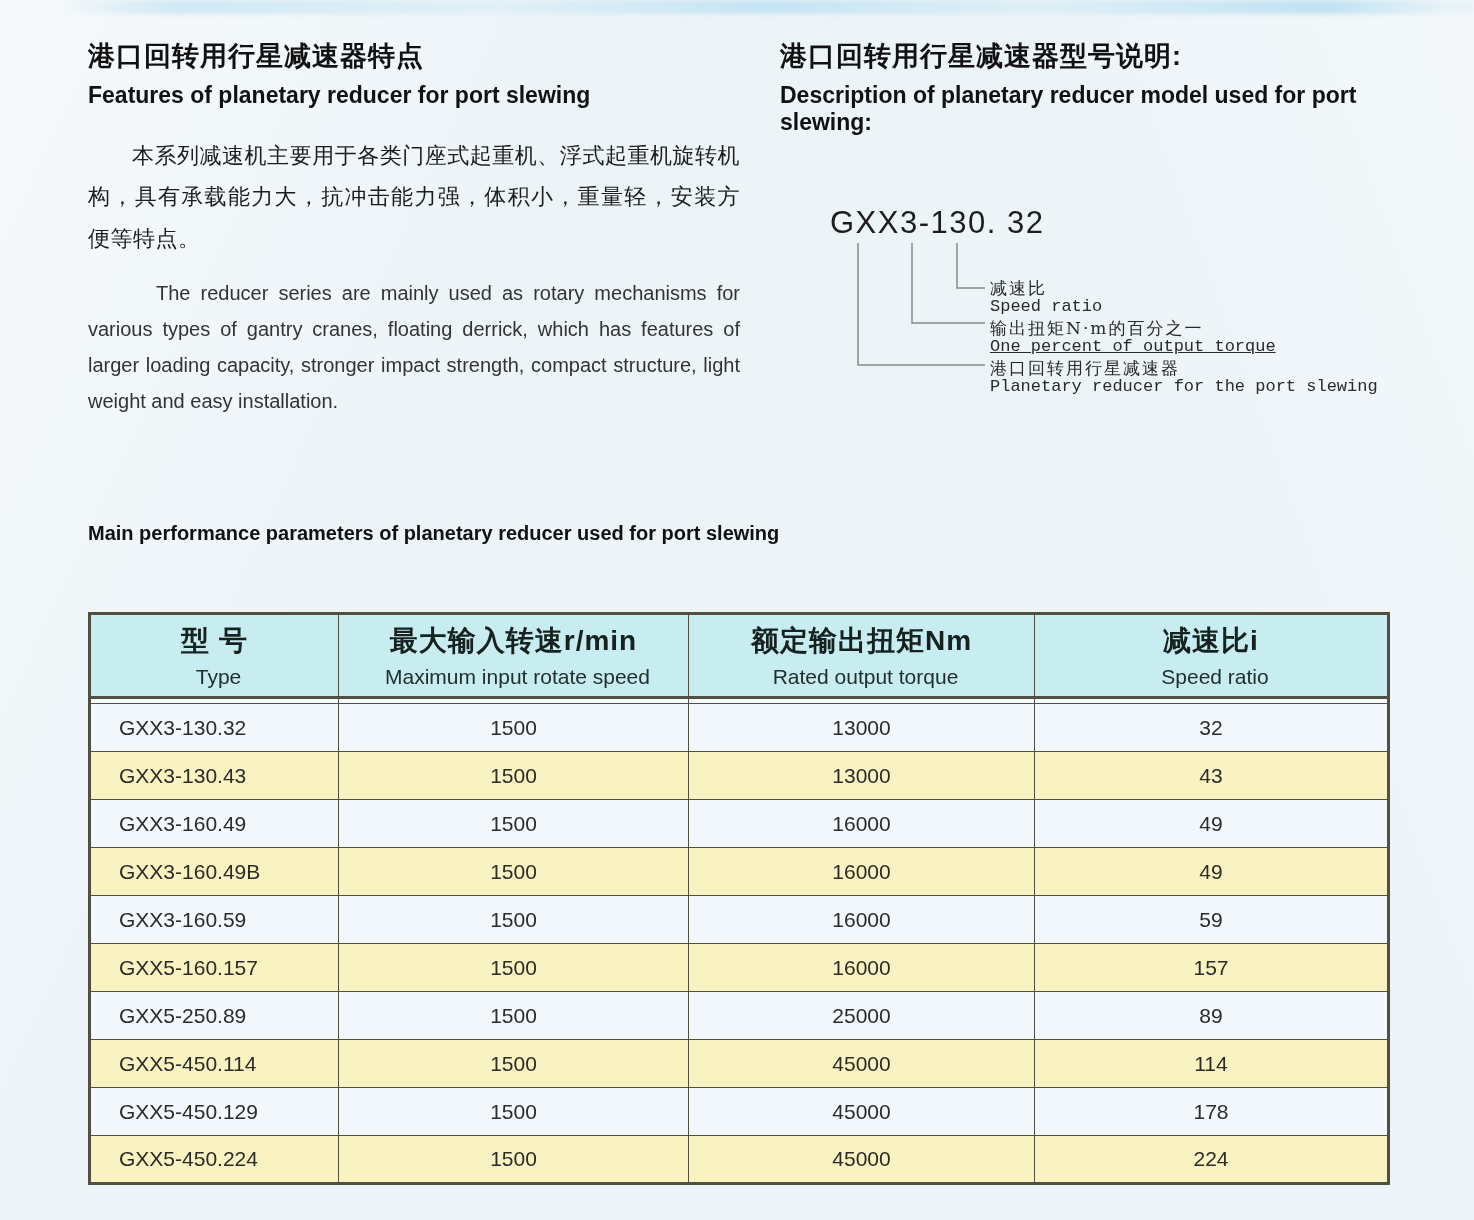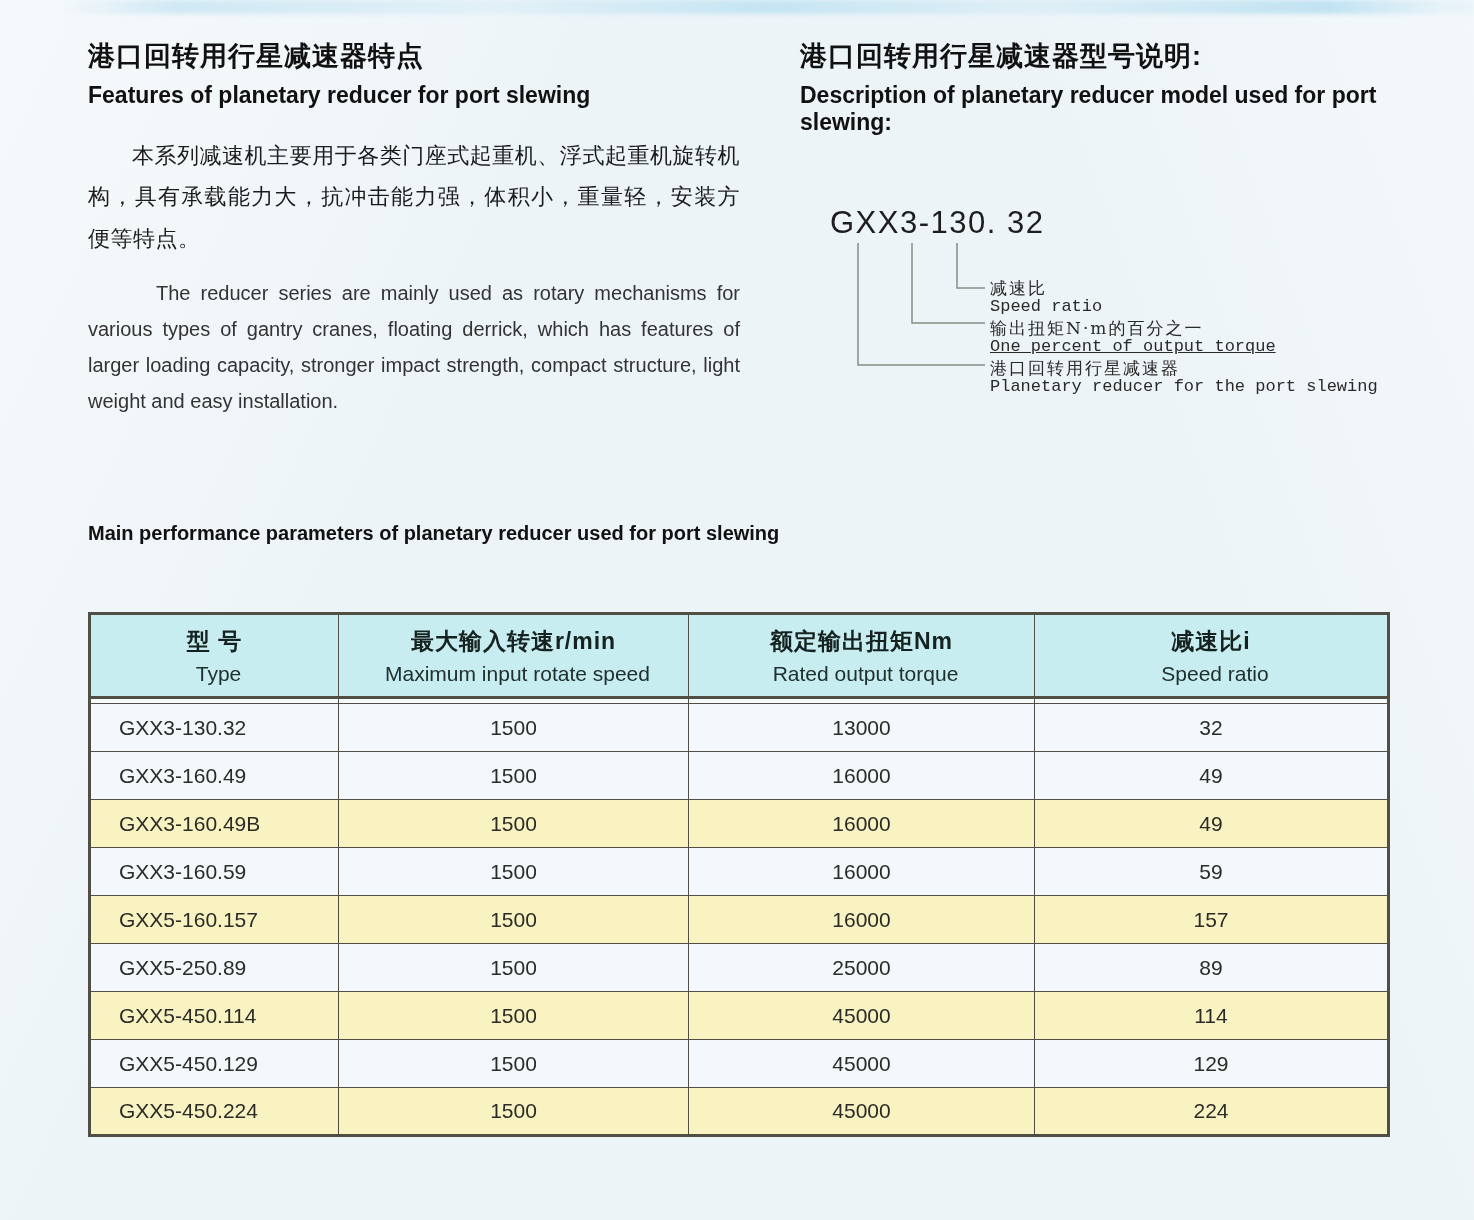--- a/index.html
+++ b/index.html
@@ -31,21 +31,21 @@
   .h-en-big{font-size:23px; font-weight:bold; color:var(--heading-text); margin-top:8px;}
   .para-zh{
     margin-top:26px; font-size:22px; line-height:1.88; color:#1c1c1c;
     text-align:justify; text-indent:2em; letter-spacing:.5px;
   }
   .para-en{
     margin-top:16px; font-size:20px; line-height:1.8; color:#333;
     text-align:justify; text-indent:3.4em;
   }
   
-  .model-desc{position:absolute; left:800px; top:38px; width:640px;}
+  .model-desc{position:absolute; left:780px; top:38px; width:640px;}
   .model-desc .h-en-big{width:590px;}
   .diagram{position:absolute; left:780px; top:195px; width:694px; height:230px;}
   .model-code{
     position:absolute; left:50px; top:10px; font-size:31px; color:#1d1d1d;
     letter-spacing:1.5px; font-weight:500;
   }
   .callout-svg{position:absolute; left:0; top:0;}
   .callout-svg polyline{stroke:var(--callout-line); stroke-width:1.5; fill:none;}
   .callout-label{position:absolute; left:210px; height:20px; white-space:nowrap; color:#2a2a28;}
   .c-zh{font-size:17px; font-family:"DejaVu Serif", serif; letter-spacing:2px;}
@@ -58,21 +58,21 @@
   table.perf{
     position:absolute; left:88px; top:612px; width:1299px;
     border-collapse:collapse; table-layout:fixed;
     border:3px solid var(--table-border);
   }
   table.perf th, table.perf td{border:1.5px solid var(--table-border);}
   thead th{
     background:var(--table-header-bg); height:84px; vertical-align:middle;
     border-bottom-width:3px;
   }
-  .th-zh{font-size:23px; font-weight:bold; color:#15221f; letter-spacing:1px;}
+  .th-zh{font-size:28px; font-weight:bold; color:#15221f; letter-spacing:1px;}
   .th-en{font-size:21px; font-weight:normal; color:#20302e; margin-top:5px;padding-left:8px;}
   tr.gap-row td{height:6px; padding:0; background:var(--gap-row-bg); border-top-width:3px; border-bottom-width:1.5px;}
   tbody td{
     height:48px; font-size:21px; color:#2b2b27; text-align:center;
     vertical-align:middle; border-top-width:2px; border-bottom-width:2px;
   }
   tbody td:first-child{text-align:left; padding-left:28px;}
   tr.row-light td{background:var(--row-light);}
   tr.row-yellow td{background:var(--row-yellow);}
 </style>
@@ -145,20 +145,26 @@
         <td></td>
       <td></td>
         <td></td>
     </tr>
   <tr class="row-light">
         <td>GXX3-130.32</td>
         <td>1500</td>
         <td>13000</td>
         <td>32</td>
       </tr>
+      <tr class="row-yellow">
+        <td>GXX3-130.43</td>
+        <td>1500</td>
+        <td>13000</td>
+        <td>43</td>
+      </tr>
       <tr class="row-light">
         <td>GXX3-160.49</td>
         <td>1500</td>
         <td>16000</td>
         <td>49</td>
       </tr>
       <tr class="row-yellow">
         <td>GXX3-160.49B</td>
         <td>1500</td>
         <td>16000</td>
@@ -185,21 +191,21 @@
       <tr class="row-yellow">
         <td>GXX5-450.114</td>
         <td>1500</td>
         <td>45000</td>
         <td>114</td>
       </tr>
       <tr class="row-light">
         <td>GXX5-450.129</td>
         <td>1500</td>
         <td>45000</td>
-        <td>129</td>
+        <td>178</td>
       </tr>
       <tr class="row-yellow">
         <td>GXX5-450.224</td>
         <td>1500</td>
         <td>45000</td>
         <td>224</td>
       </tr>
     </tbody>
 </table>
 

